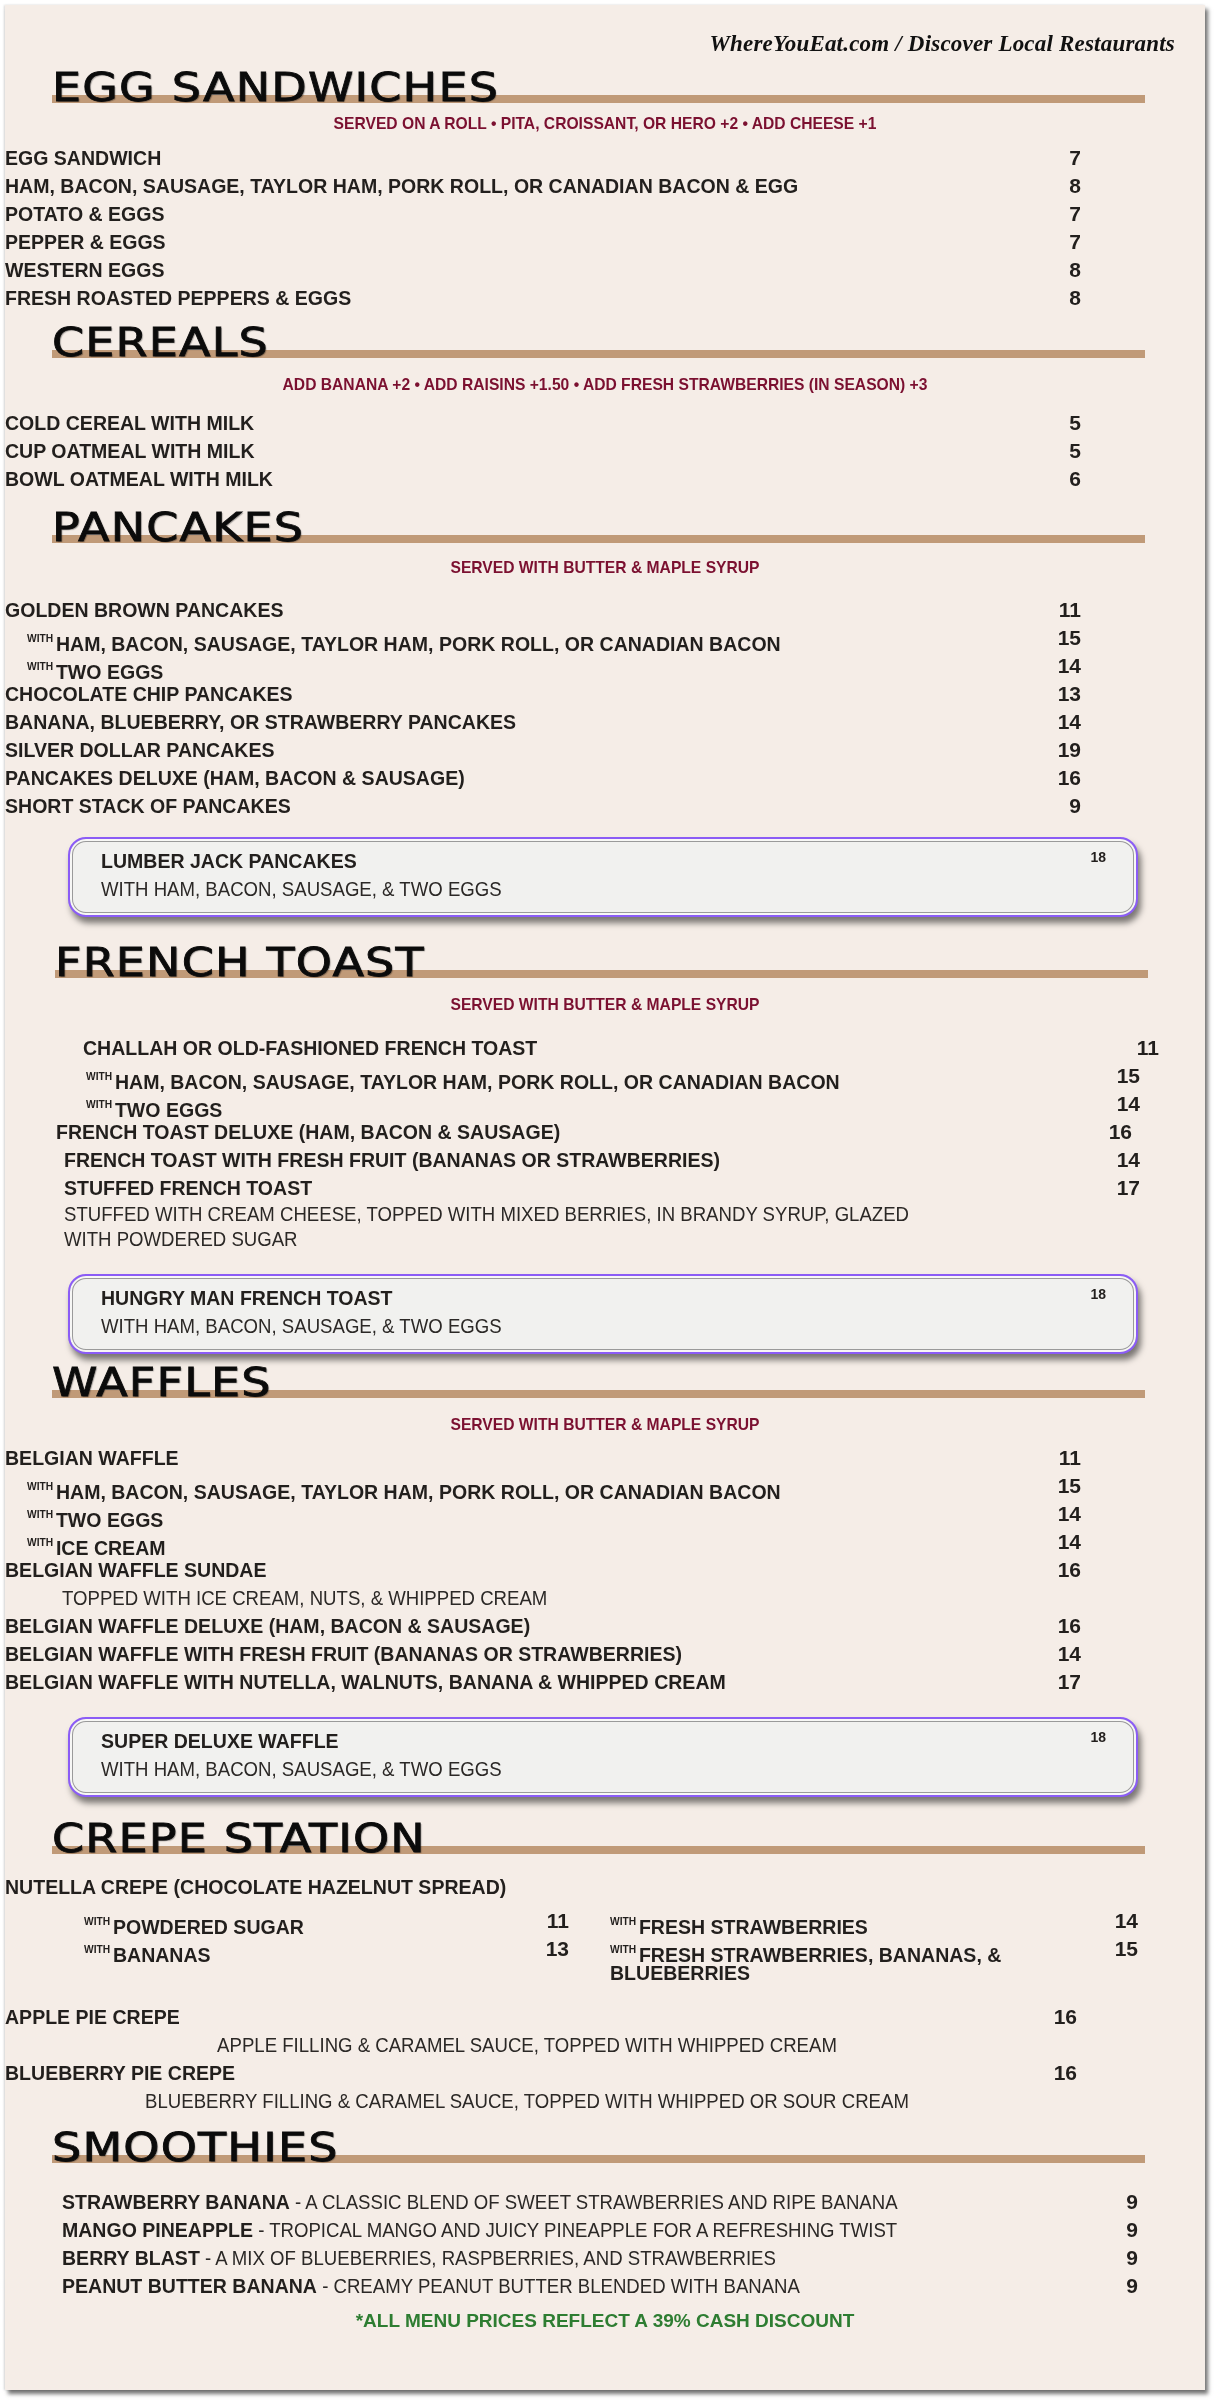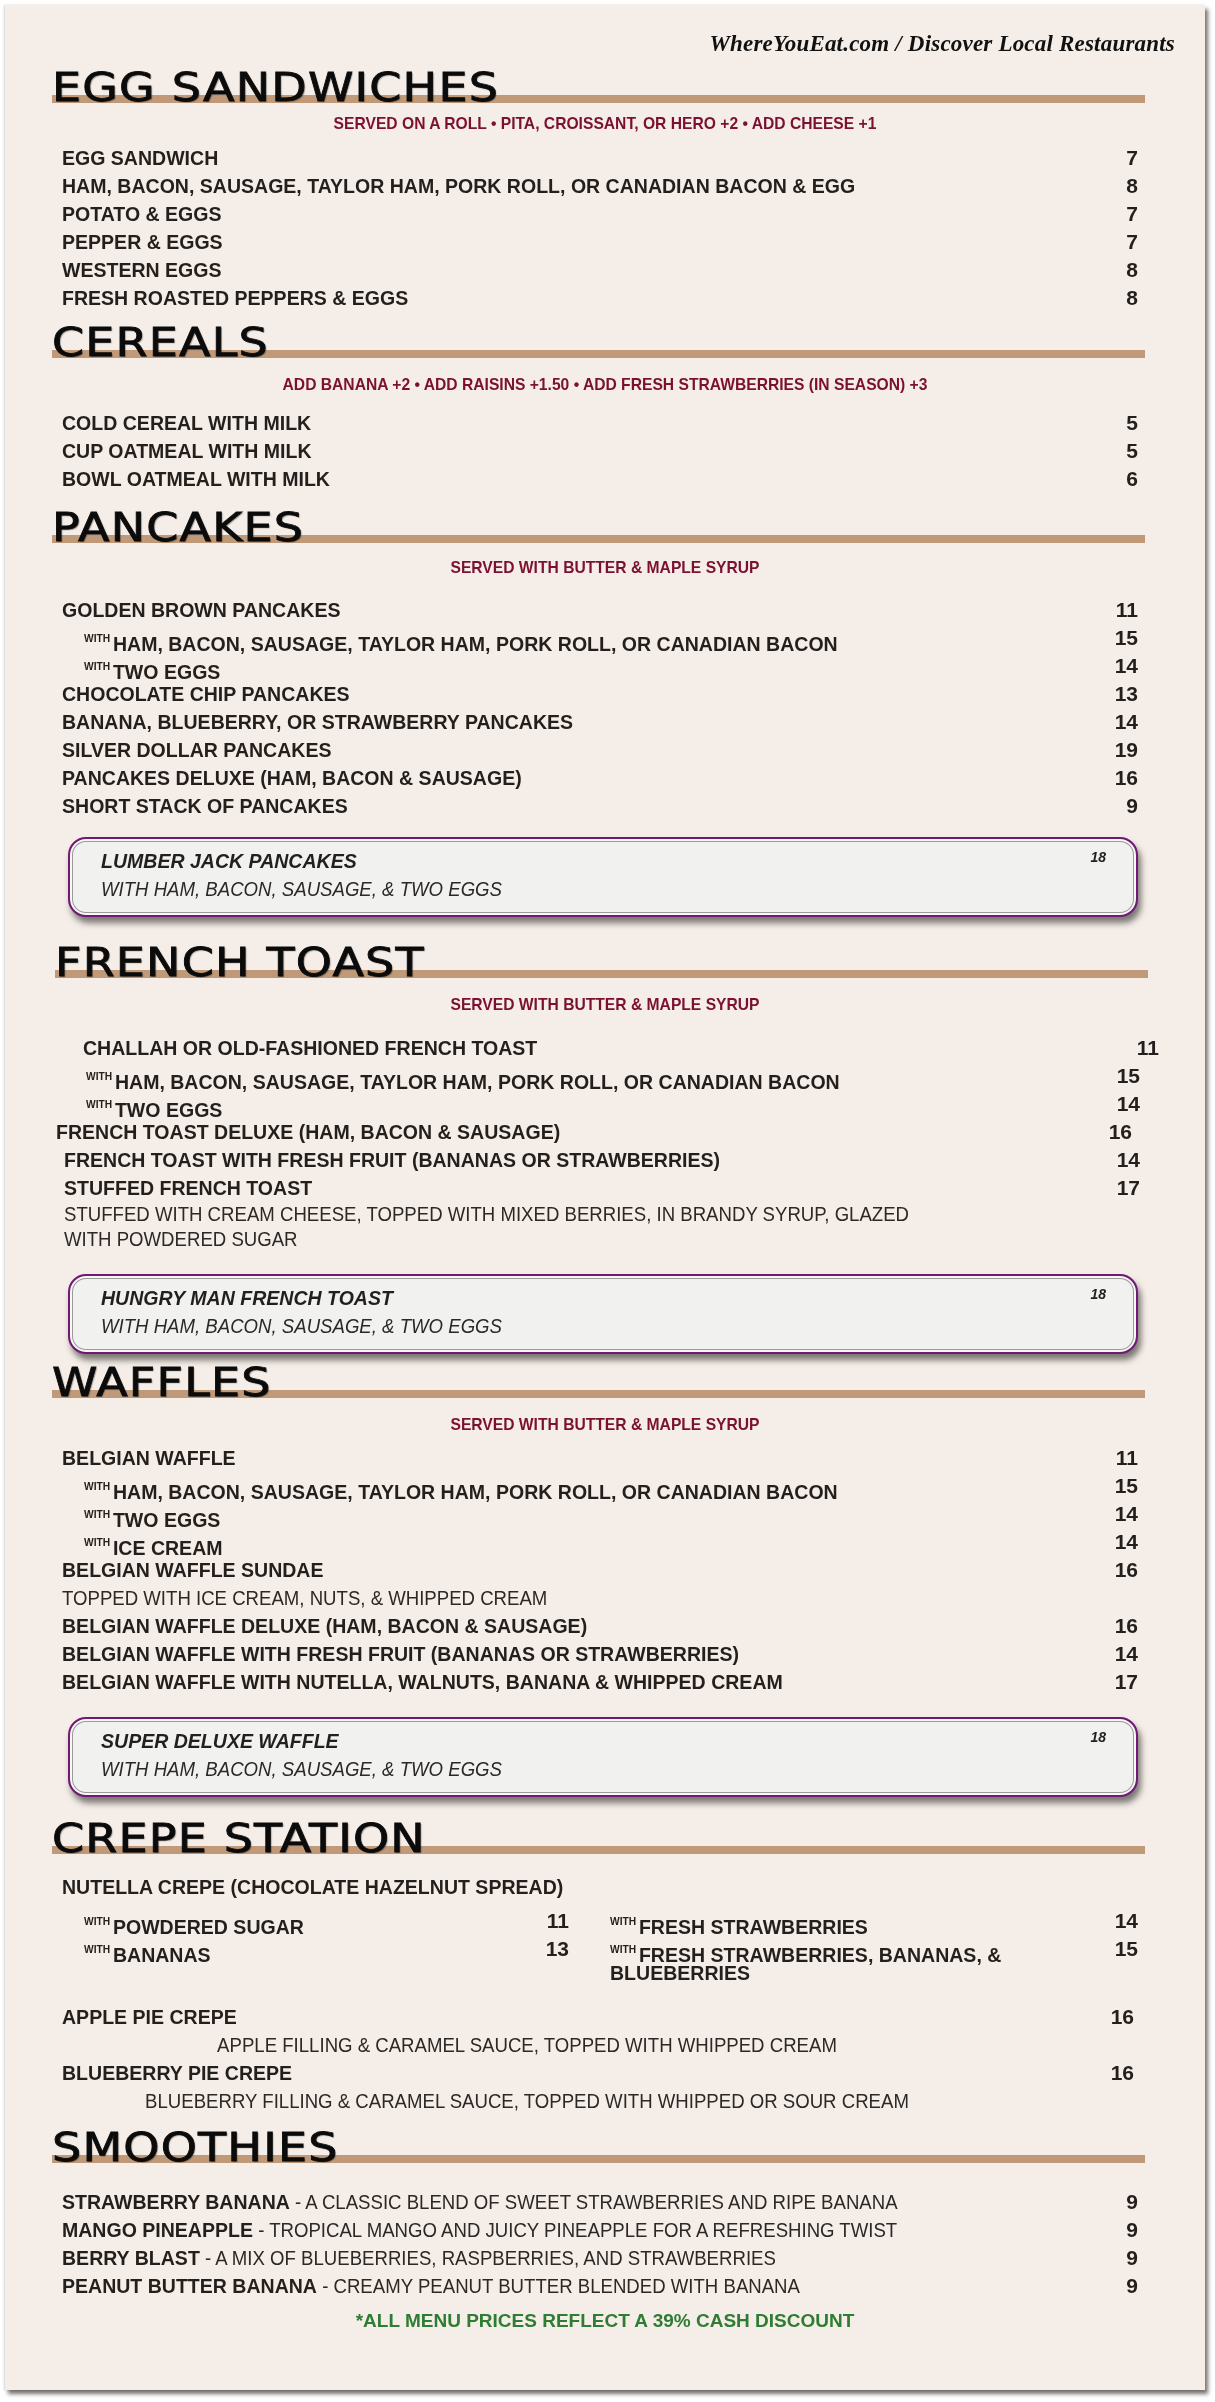--- a/index.html
+++ b/index.html
@@ -26,37 +26,36 @@
     transform:scaleX(1.18); transform-origin:left bottom;
     -webkit-text-stroke:0.8px #0b0b0b;
     text-shadow: 1px 1px 1px rgba(0,0,0,0.35);
   }
   .note {
     text-align:center; color:#7b1030; font-weight:bold;
     font-family:"Liberation Sans", sans-serif; font-size:17px;
     transform:scaleX(0.92);
   }
   .row {
-    position:relative; height:28px; margin-left:57px; width:1076px;
+    position:relative; height:28px; width:1076px;
     font-weight:bold; font-size:21px; color:#221f1d; line-height:28px;
     white-space:nowrap;
   }
   .row .name { position:absolute; left:0; transform:scaleX(0.93); transform-origin:left center; }
   .row .price { position:absolute; right:0; }
   .row.sub .name { left:22px; }
   .with { font-size:11px; vertical-align:9px; margin-right:3px; font-weight:bold; }
   .desc {
     margin-left:57px; width:1000px; font-size:20px; color:#2b2826; line-height:25px;
     transform:scaleX(0.93); transform-origin:left center; font-weight:normal;
   }
   .special {
     position:relative; margin-left:63px; width:1066px; height:76px;
-    background:#f1f1ef; border:2px solid #701a75; border-radius:18px;
+    background:#f1f1ef; border:2px solid #8b5cf6; border-radius:18px;
     box-shadow: inset 0 0 0 2px #f7f7f5, inset 0 0 0 3px #9a9a9a, 3px 6px 6px rgba(0,0,0,0.5);
-    font-style: italic;
   }
   .special .sname { position:absolute; left:31px; top:10px; font-weight:bold; font-size:21px; color:#221f1d; transform:scaleX(0.93); transform-origin:left center; }
   .special .sprice { position:absolute; right:30px; top:10px; font-weight:bold; font-size:14px; color:#221f1d; }
   .special .sdesc { position:absolute; left:31px; top:39px; font-size:20px; color:#2b2826; transform:scaleX(0.93); transform-origin:left center; }
   .crepe-grid { position:relative; margin-left:57px; width:1076px; height:84px; }
   .crepe-col { position:absolute; top:0; }
   .crepe-col .crow { position:relative; height:28px; font-weight:bold; font-size:21px; color:#221f1d; line-height:28px; white-space:nowrap; }
   .crepe-col .crow .name { position:absolute; left:0; transform:scaleX(0.93); transform-origin:left center; }
   .crepe-col .crow .price { position:absolute; right:0; }
   .smoothie { position:relative; height:28px; margin-left:57px; width:1076px; line-height:28px; font-size:21px; color:#221f1d; white-space:nowrap; }

